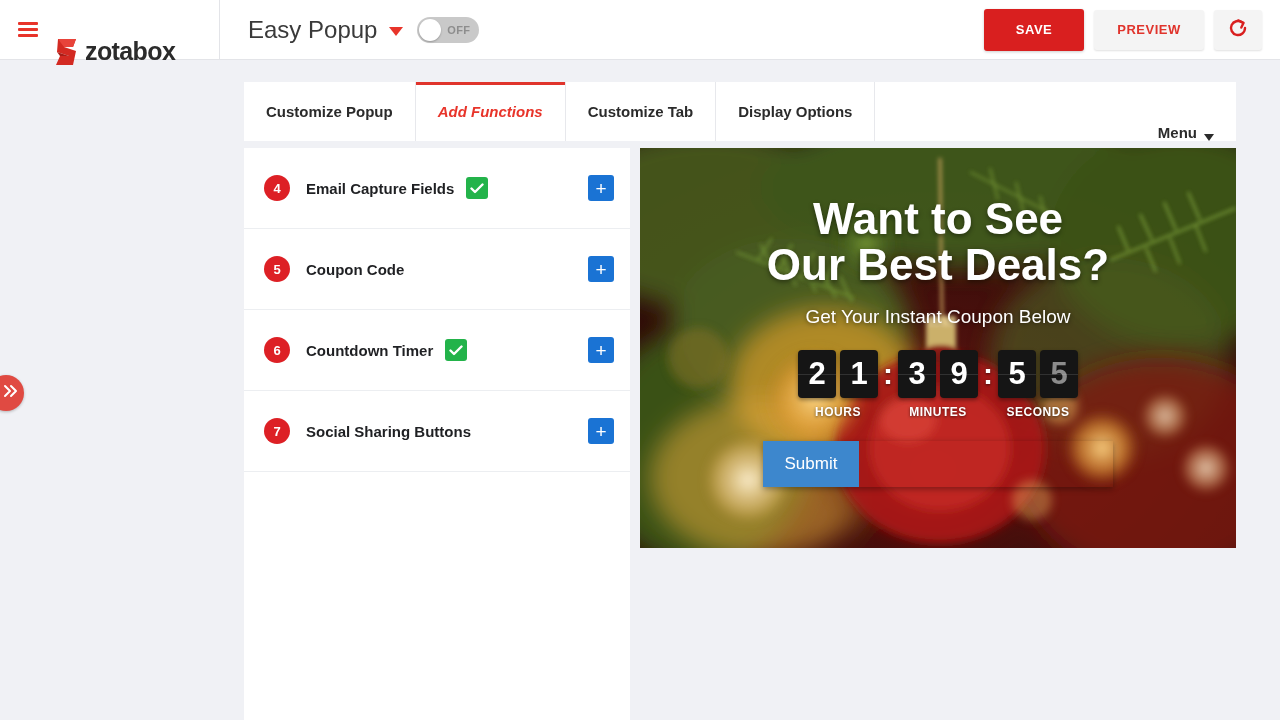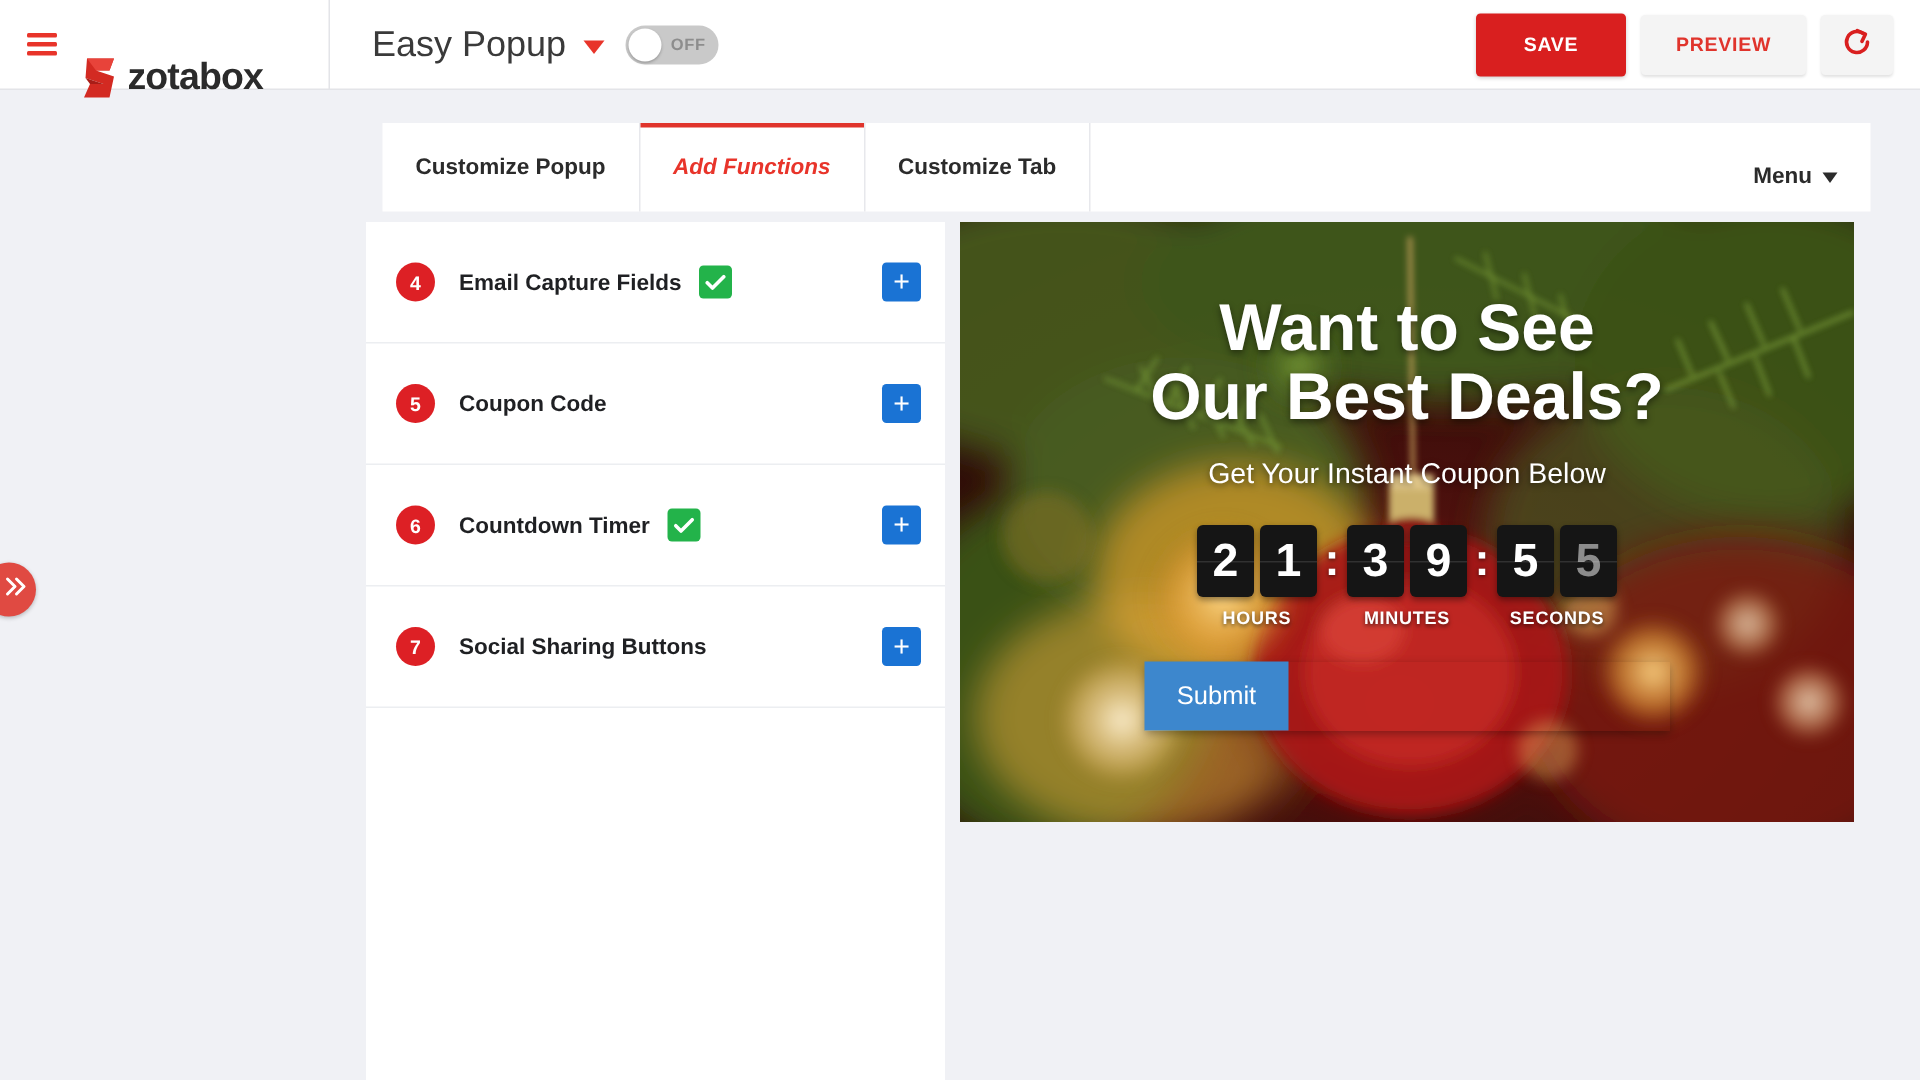--- a/index.html
+++ b/index.html
@@ -98,40 +98,40 @@
     width: 36px; height: 36px; border-radius: 50%;
     background: #e04a42; color: #fff;
     display: flex; align-items: center; justify-content: center;
     font-size: 16px; cursor: pointer;
     box-shadow: 0 1px 3px rgba(0,0,0,.25);
     padding-left: 10px;
   }
 
   
   .tabs {
-    position: absolute; left: 255px; top: 82px;
+    position: absolute; left: 244px; top: 82px;
     width: 992px; height: 59px;
     background: #ffffff;
     display: flex; align-items: stretch;
   }
   .tab {
     display: flex; align-items: center; justify-content: center;
     padding: 0 22px; font-size: 15px; font-weight: bold;
     color: #2b2b2b; cursor: pointer;
     border-right: 1px solid #e7e8ec;
     position: relative; white-space: nowrap;
   }
   .tab.active { color: #e8342a; font-style: italic; }
   .tab.active::before {
     content: ""; position: absolute; left: 0; right: 0; top: 0;
     height: 3px; background: #e0342c;
   }
   .tab-spacer { flex: 1; border-right: none; }
   .menu-zone {
-    display: flex; align-items: center; justify-content: flex-end;
+    display: flex; align-items: flex-end; justify-content: flex-end;
     padding-right: 22px; gap: 7px;
     font-size: 15px; font-weight: bold; color: #2b2b2b; cursor: pointer; margin-top: 12px;
   }
   .menu-caret {
     width: 0; height: 0; border-left: 5px solid transparent;
     border-right: 5px solid transparent; border-top: 7px solid #2b2b2b;
     margin-top: 2px;
   }
 
   
@@ -295,20 +295,21 @@
       <path d="M2 2 L7 7 L2 12" fill="none" stroke="#fff" stroke-width="2" stroke-linecap="round" stroke-linejoin="round"></path>
       <path d="M8 2 L13 7 L8 12" fill="none" stroke="#fff" stroke-width="2" stroke-linecap="round" stroke-linejoin="round"></path>
     </svg>
   </span>
 </div>
 
 <div class="tabs">
   <div class="tab">Customize Popup</div>
   <div class="tab active">Add Functions</div>
   <div class="tab">Customize Tab</div>
+  <div class="tab">Display Options</div>
   <div class="tab tab-spacer"></div>
   <div class="menu-zone">
     <span>Menu</span>
     <span class="menu-caret"></span>
   </div>
 </div>
 
 <div class="left-panel">
 
   <div class="fn-row">

